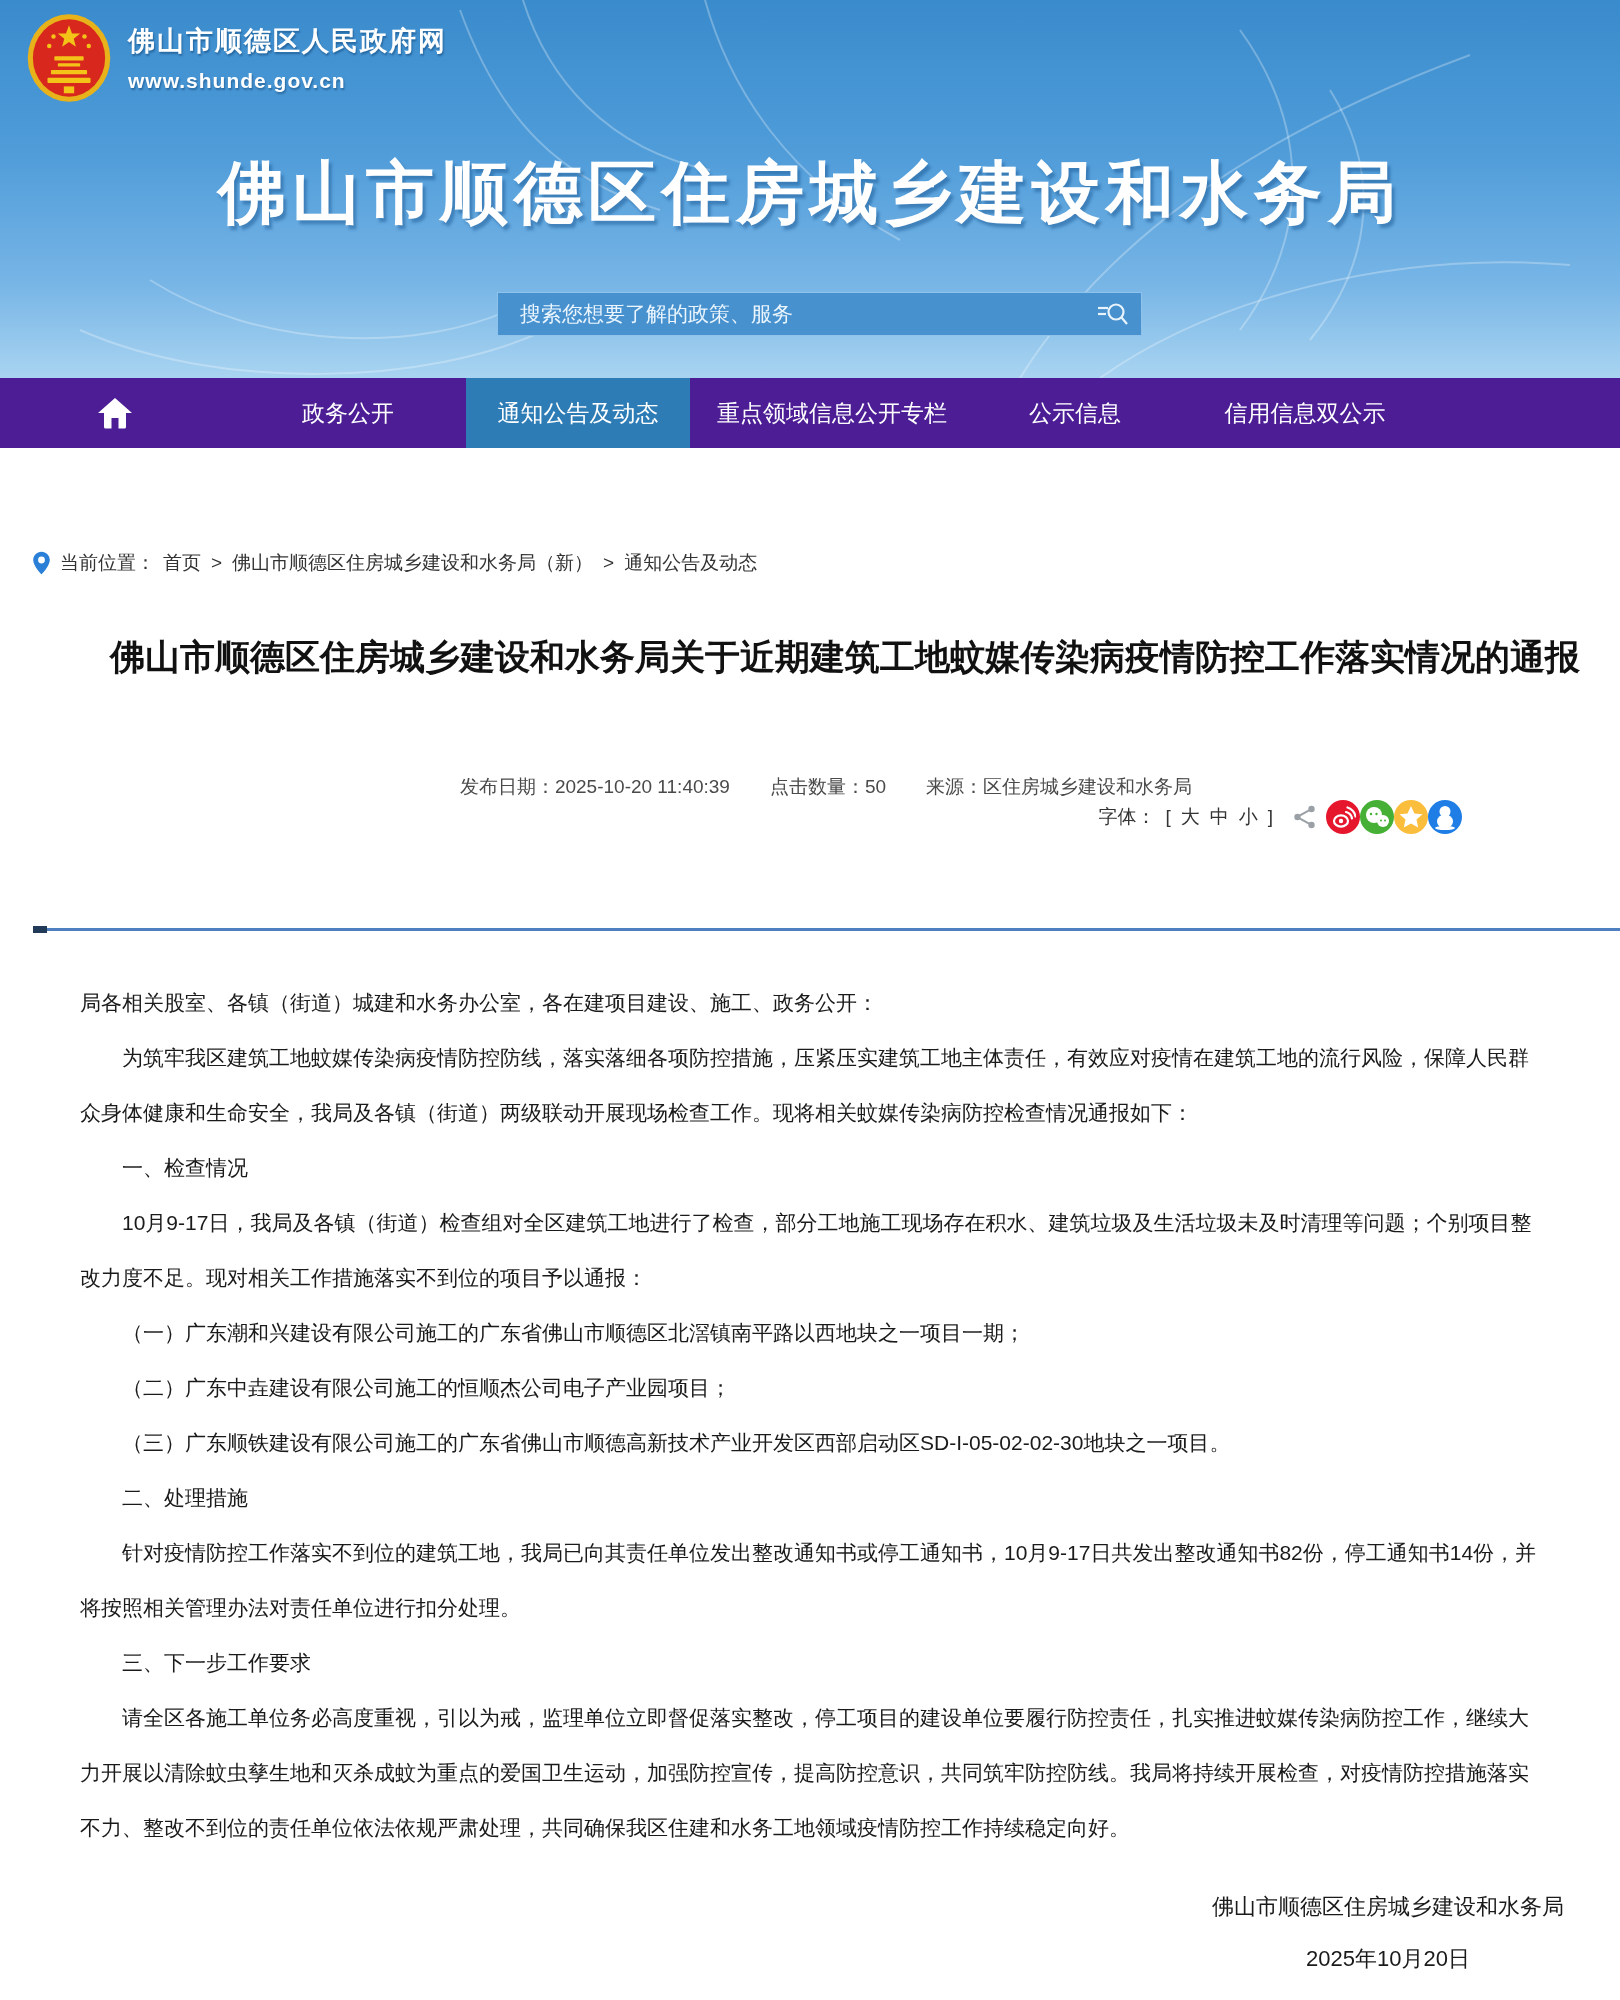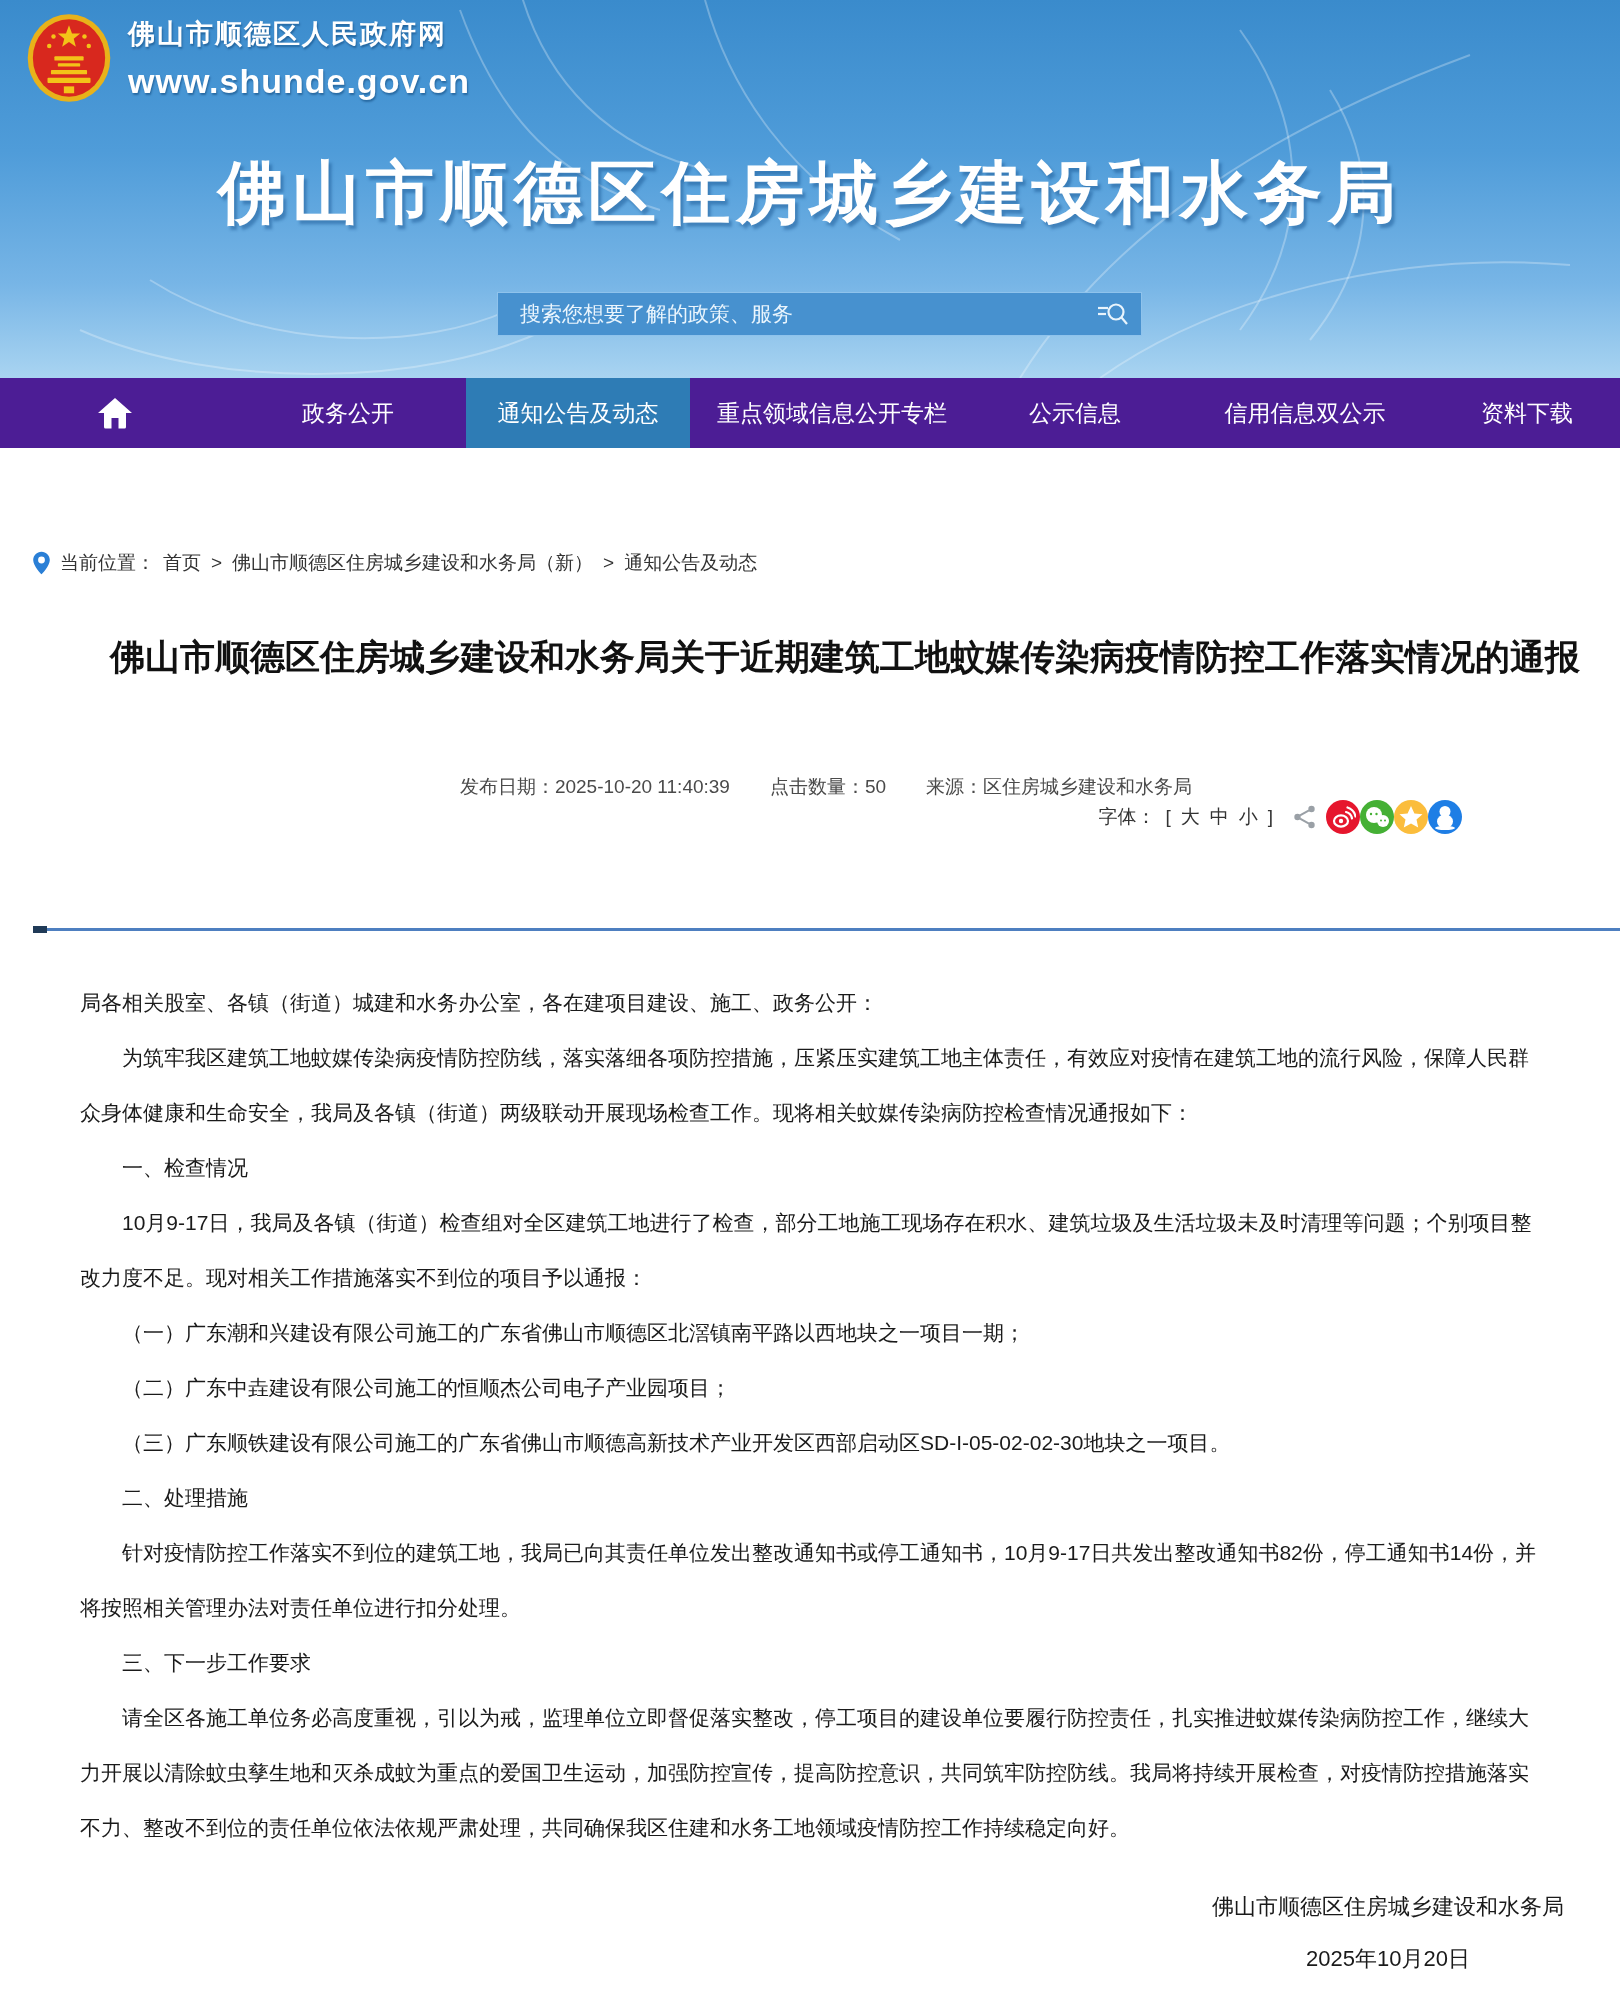--- a/index.html
+++ b/index.html
@@ -8,21 +8,21 @@
   .page { width:1620px; height:2000px; margin:0 auto; overflow:hidden; background:#fff; position:relative; }
 
   
   .banner { position:relative; height:378px; overflow:hidden;
     background:linear-gradient(180deg,#3a8bcc 0%, #4f9cd9 40%, #77b5e6 75%, #a9d4f1 100%); }
   .deco { position:absolute; inset:0; pointer-events:none; }
   .brand { position:absolute; left:26px; top:12px; display:flex; align-items:center; gap:16px; cursor:pointer; }
   .emblem { width:86px; height:92px; flex:none; }
   .brand-text { color:#fff; text-shadow:1px 2px 2px rgba(0,50,100,.45); }
   .site-name { font-size:27px; font-weight:bold; letter-spacing:2px; }
-  .site-url  { font-size:34px; font-weight:bold; margin-top:10px; letter-spacing:1px; }
+  .site-url  { font-size:21px; font-weight:bold; margin-top:10px; letter-spacing:1px; }
   .banner-title { position:absolute; top:148px; left:0; width:100%; text-align:center;
     color:#fff; font-size:68px; font-weight:bold; letter-spacing:6px;
     text-shadow:3px 4px 3px rgba(20,80,140,.45); }
   .search-box { position:absolute; left:497px; top:292px; width:645px; height:44px;
     background:#4791cf; border:1px solid #8fc3ec; display:flex; align-items:center; padding:0 12px 0 20px; }
   .search-input { flex:1; background:transparent; border:none; outline:none; color:#fff; font-size:21px; font-family:inherit; }
   .search-input::placeholder { color:#eaf5fd; opacity:1; }
   .search-btn { background:none; border:none; padding:0; cursor:pointer; display:flex; align-items:center; }
 
   
@@ -120,21 +120,20 @@
     <div class="nav-item" style="width:230px">
       <svg width="38" height="34" viewBox="0 0 38 34">
         <path fill="#ffffff" d="M19 2 L36 17 h-6 v14 a1.5 1.5 0 0 1 -1.5 1.5 h-6 V22 h-7 v10.5 h-6 A1.5 1.5 0 0 1 8 31 V17 H2 Z"></path>
       </svg>
     </div>
     <div class="nav-item" style="width:236px">政务公开</div>
     <div class="nav-item active" style="width:224px">通知公告及动态</div>
     <div class="nav-item" style="width:284px">重点领域信息公开专栏</div>
     <div class="nav-item" style="width:202px">公示信息</div>
     <div class="nav-item" style="width:258px">信用信息双公示</div>
-    <div class="nav-item" style="width:186px">资料下载</div>
   </nav>
 
   <div class="breadcrumb">
     <span class="pin">
       <svg width="17" height="24" viewBox="0 0 18 24">
         <path fill="#2a7fd6" d="M9 0C4.1 0 0.2 3.9 0.2 8.8 0.2 15.2 9 24 9 24s8.8-8.8 8.8-15.2C17.8 3.9 13.9 0 9 0zm0 12.4a3.6 3.6 0 1 1 0-7.2 3.6 3.6 0 0 1 0 7.2z"></path>
       </svg>
     </span>
     <span class="crumb-label">当前位置：</span>
     <span class="crumb-link">首页</span>

